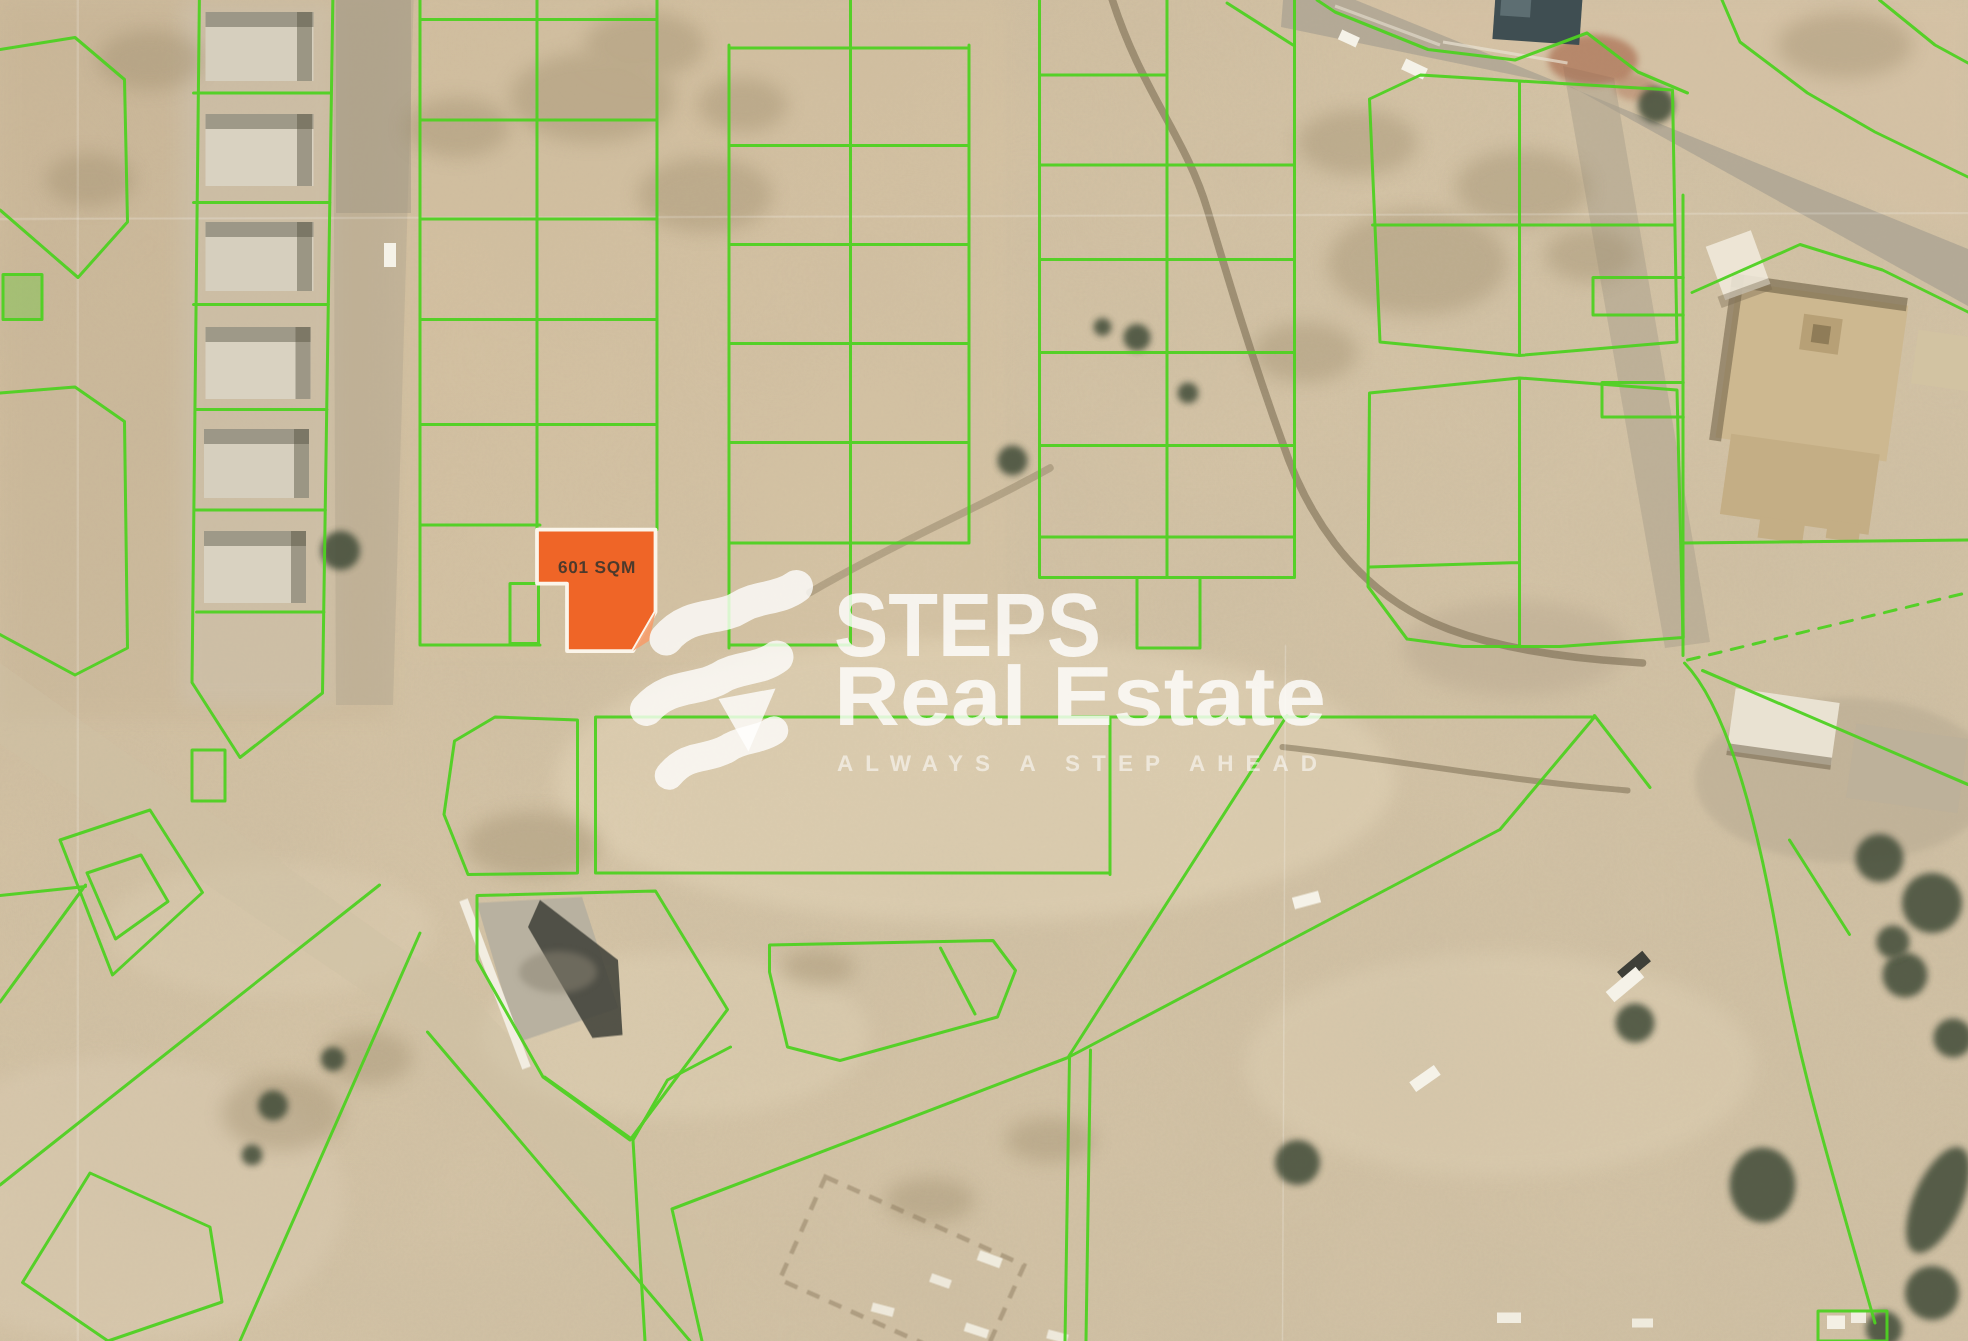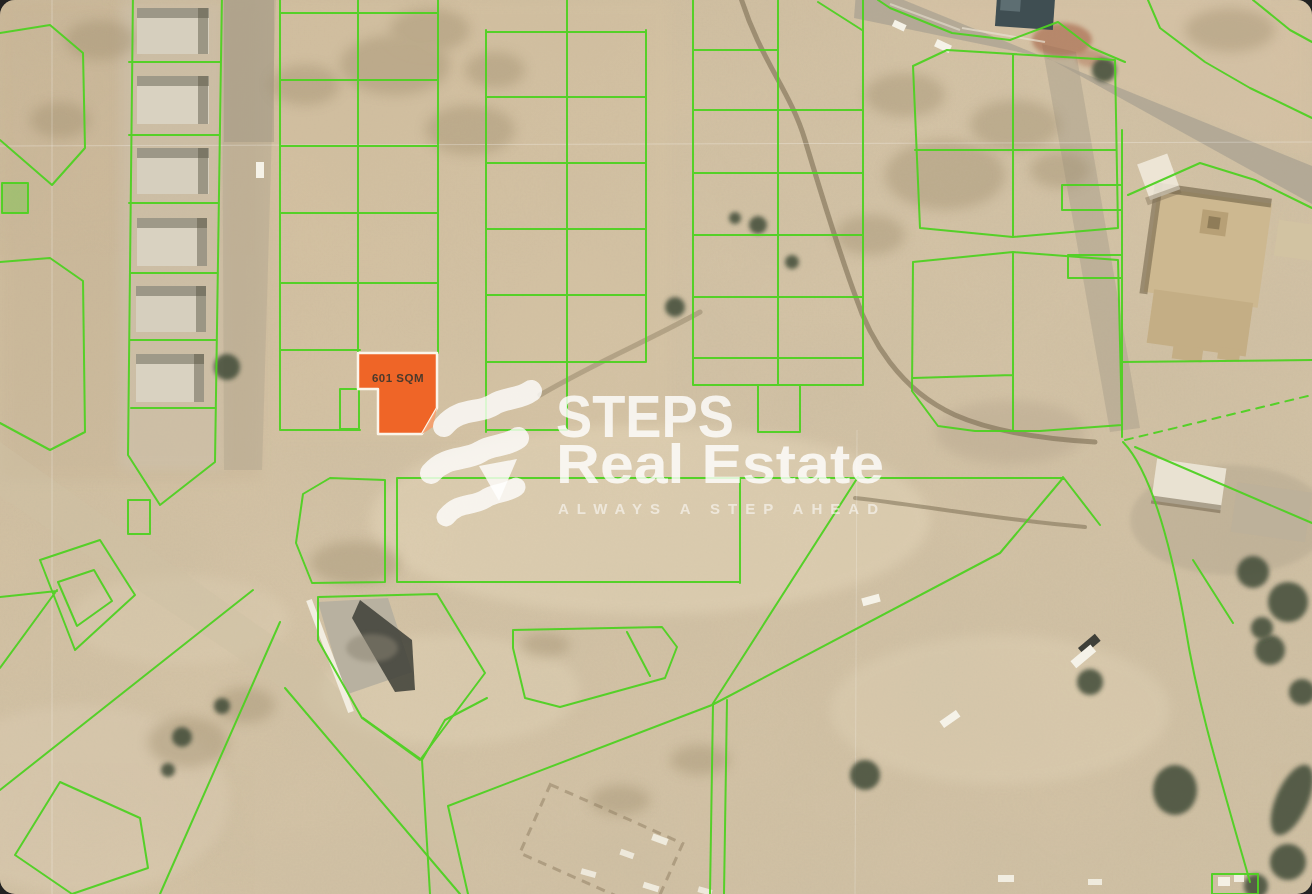--- a/index.html
+++ b/index.html
@@ -1,16 +1,16 @@
 <!DOCTYPE html>
 <html><head>
 <meta charset="utf-8">
 <style>
   html,body{margin:0;padding:0;background:#222;}
-  .stage{position:relative;width:1312px;height:894px;overflow:hidden;font-family:"Liberation Sans",sans-serif;border-radius:15px;}
+  .stage{position:relative;width:1312px;height:894px;overflow:hidden;font-family:"Liberation Sans",sans-serif;}
   svg{display:block;}
   .pb path, .pb rect, .pb polyline{fill:none;stroke-width:2;stroke-linejoin:round;stroke-linecap:round;}
   .pb{opacity:.95;}
   .wm-big{font-family:"Liberation Sans",sans-serif;font-weight:bold;}
   .wm-tag{font-family:"Liberation Sans",sans-serif;font-weight:bold;letter-spacing:8px;}
   .plot-label{font-family:"Liberation Sans",sans-serif;font-weight:bold;font-size:11.5px;letter-spacing:.5px;}
 </style>
 </head>
 <body>
 

